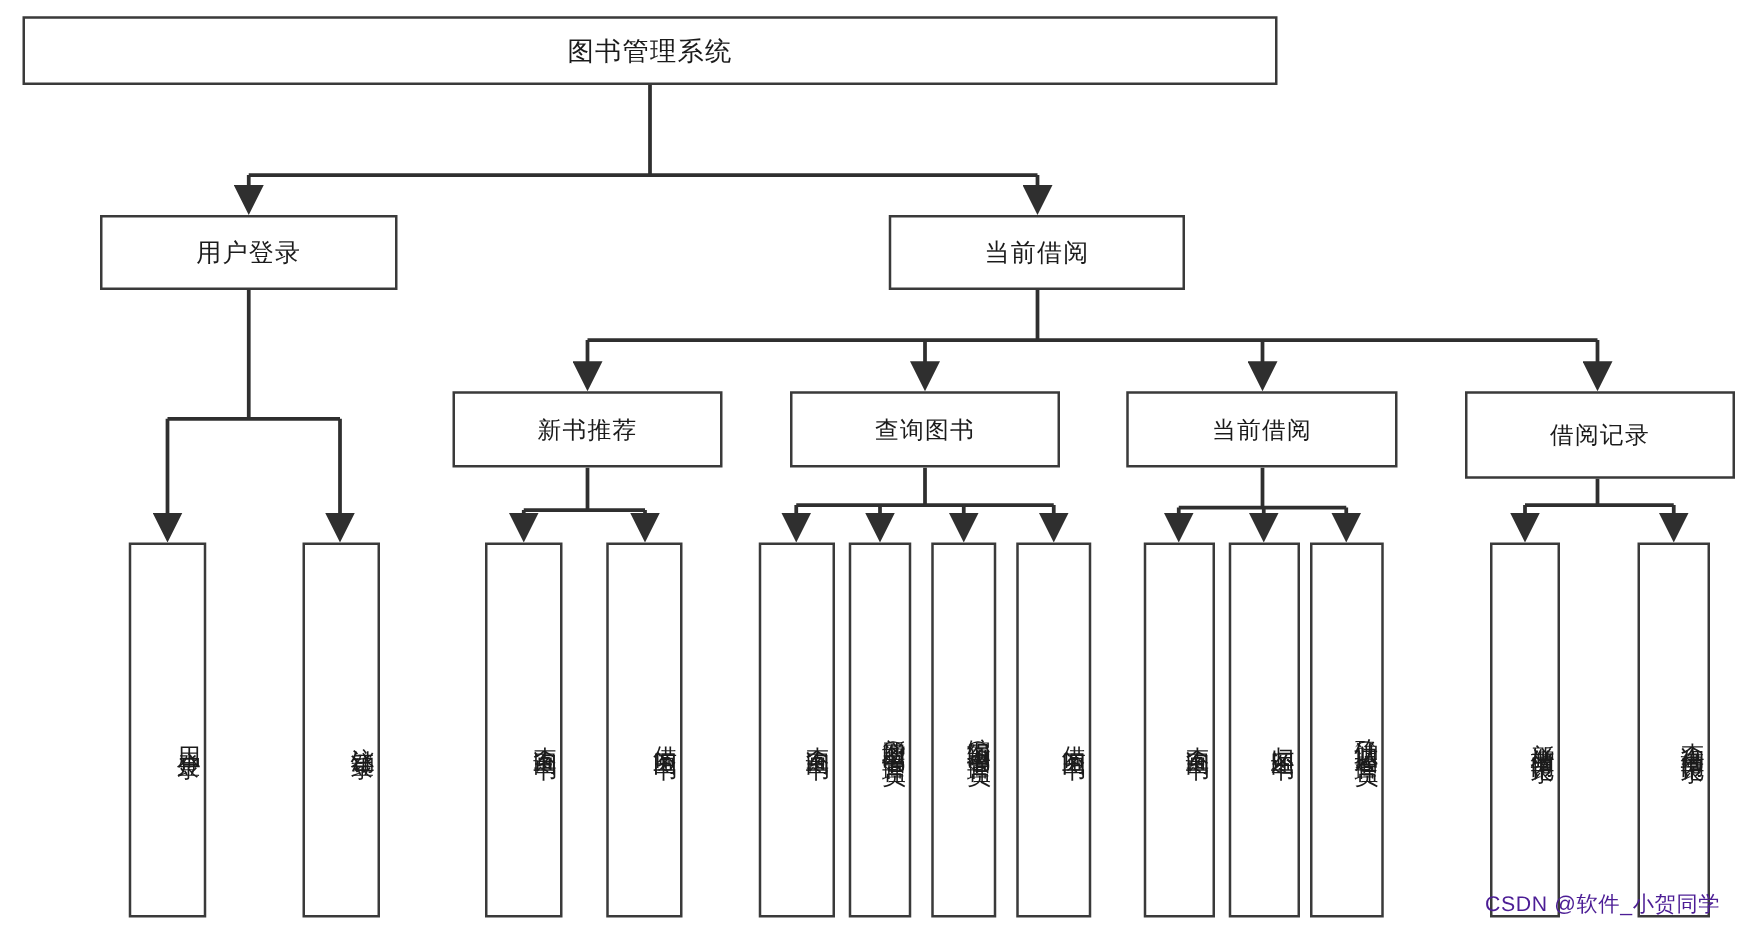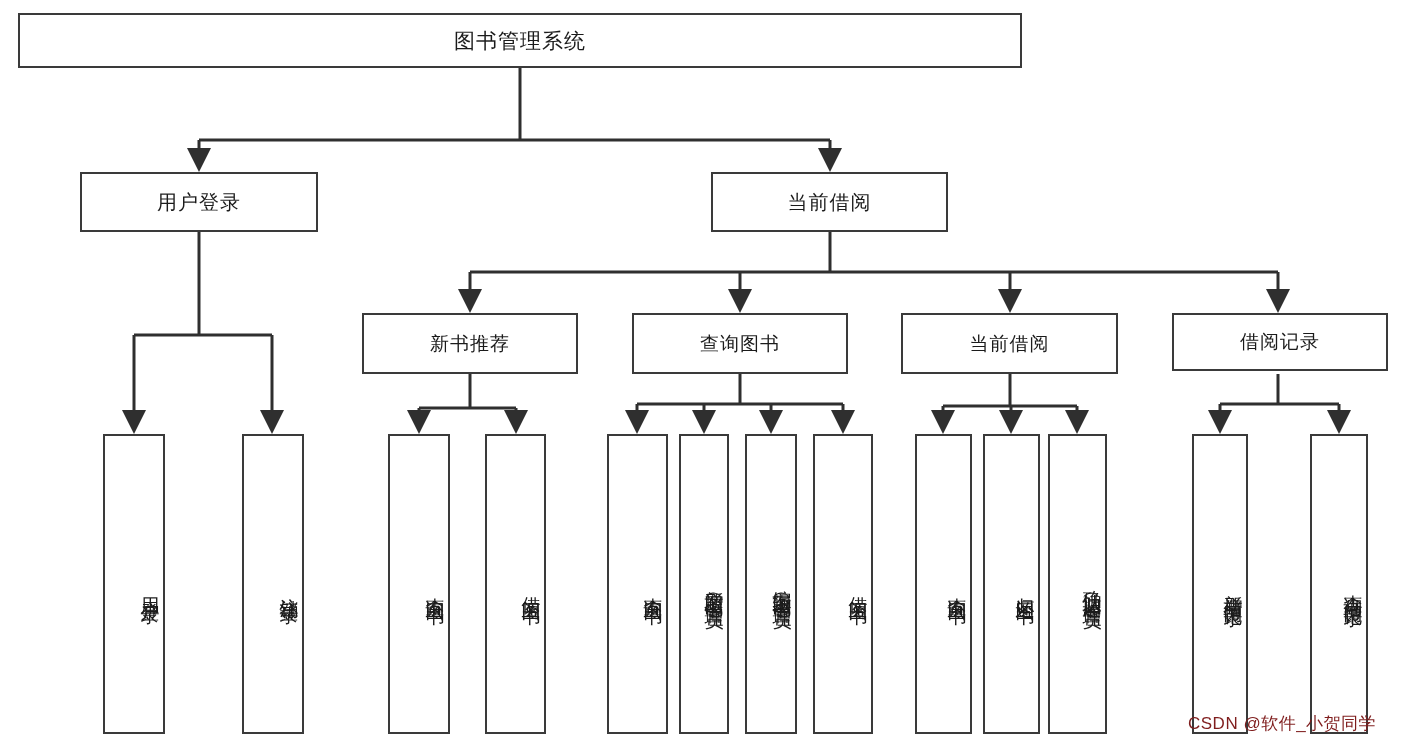--- a/index.html
+++ b/index.html
@@ -55,21 +55,21 @@
     top: 0;
     width: 1405px;
     height: 747px;
     pointer-events: none;
   }
   .watermark {
     position: absolute;
     left: 1188px;
     top: 712px;
     font-size: 17px;
-    color: #7f1d1d;
+    color: #4c1d95;
     white-space: nowrap;
     letter-spacing: 0.5px;
   }
 </style>
 </head>
 <body>
 
 <div id="canvas">
 
   <svg class="edges" viewBox="0 0 1405 747" xmlns="http://www.w3.org/2000/svg">
@@ -139,21 +139,21 @@
   </div>
 
   <div class="node node-l3" style="left:632px; top:313px; width:216px; height:61px;">
     <span>查询图书</span>
   </div>
 
   <div class="node node-l3" style="left:901px; top:313px; width:217px; height:61px;">
     <span>当前借阅</span>
   </div>
 
-  <div class="node node-l3" style="left:1172px; top:313px; width:216px; height:58px;">
+  <div class="node node-l3" style="left:1172px; top:313px; width:216px; height:70px;">
     <span>借阅记录</span>
   </div>
 
   <div class="node node-leaf" style="left:103px; top:434px; width:62px; height:300px;">
     <span>用户登录</span>
   </div>
 
   <div class="node node-leaf" style="left:242px; top:434px; width:62px; height:300px;">
     <span>注销登录</span>
   </div>

